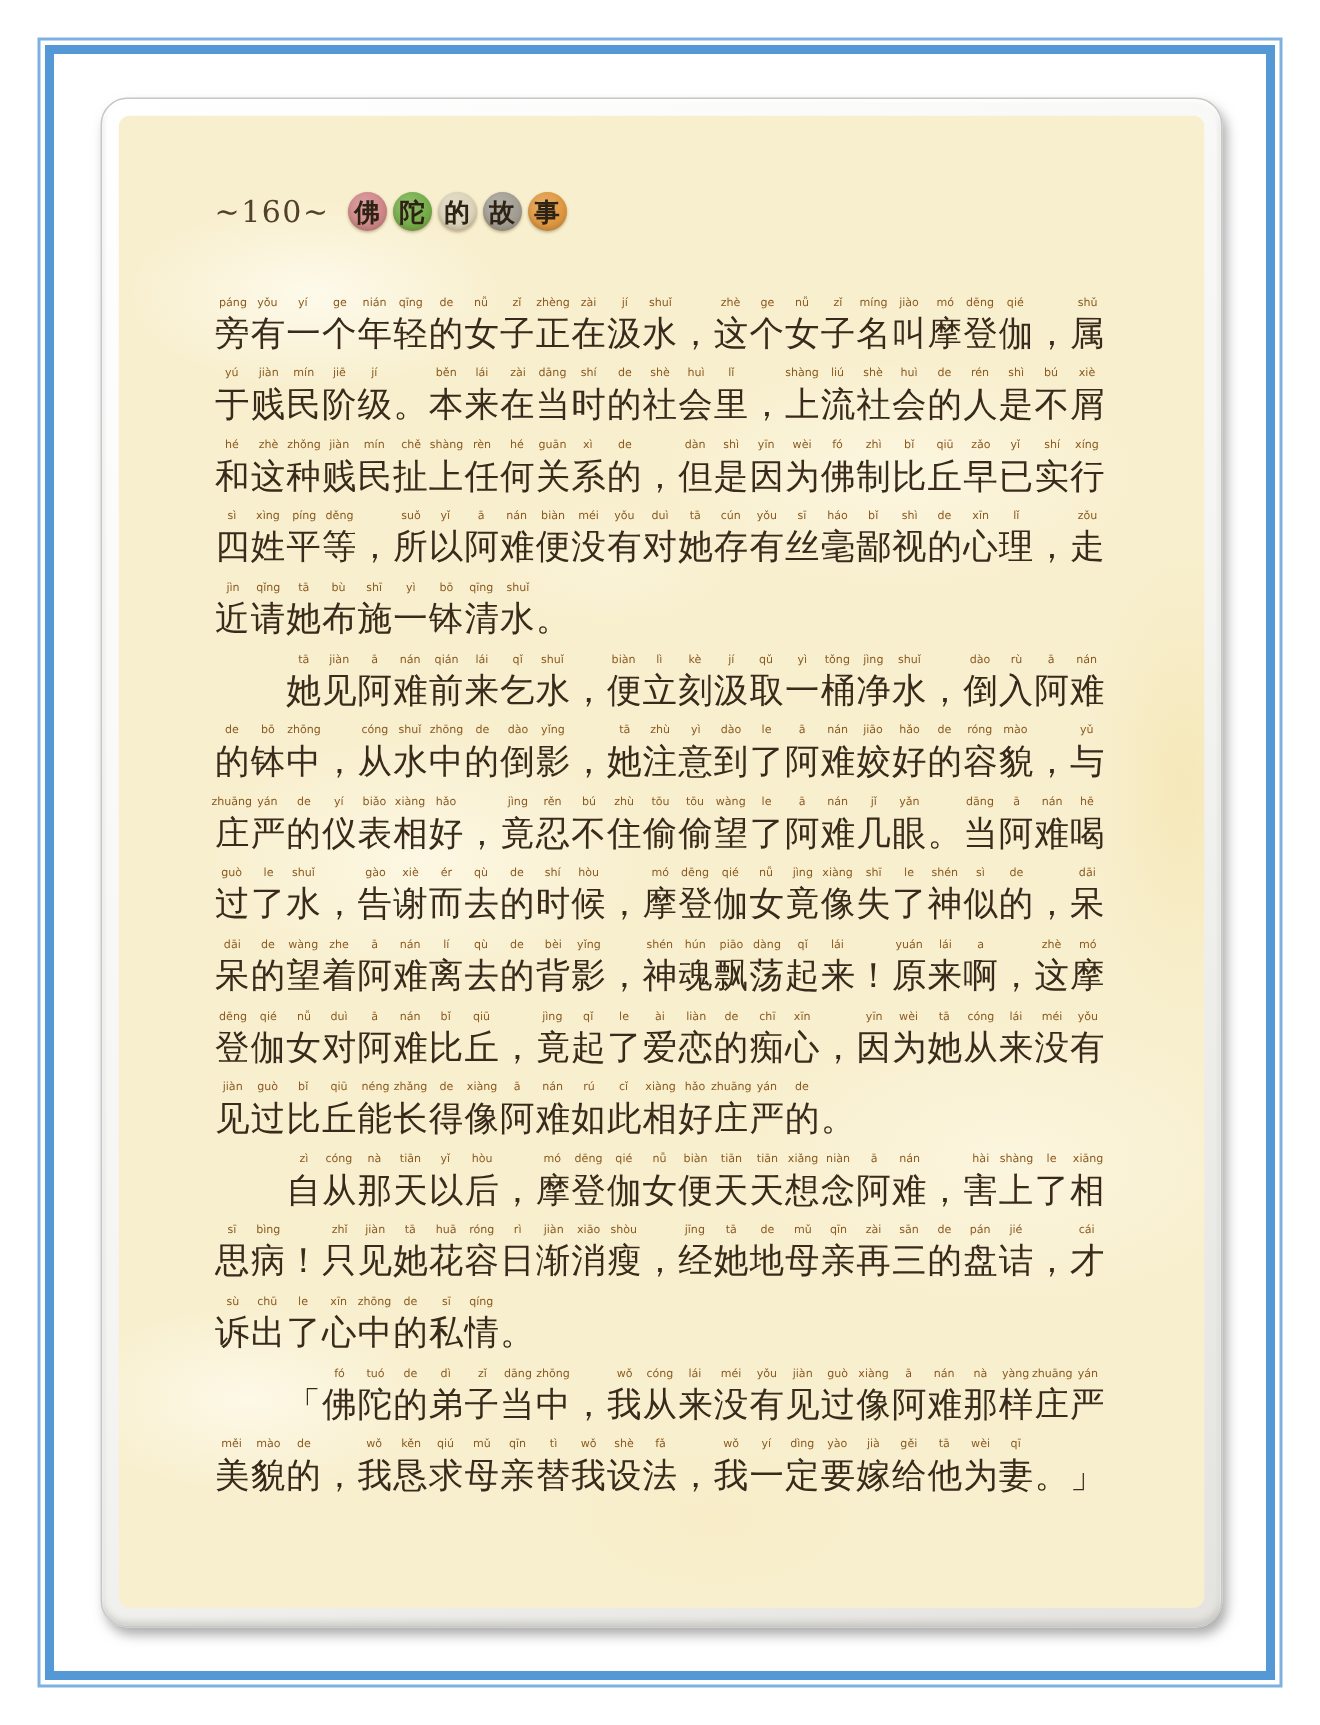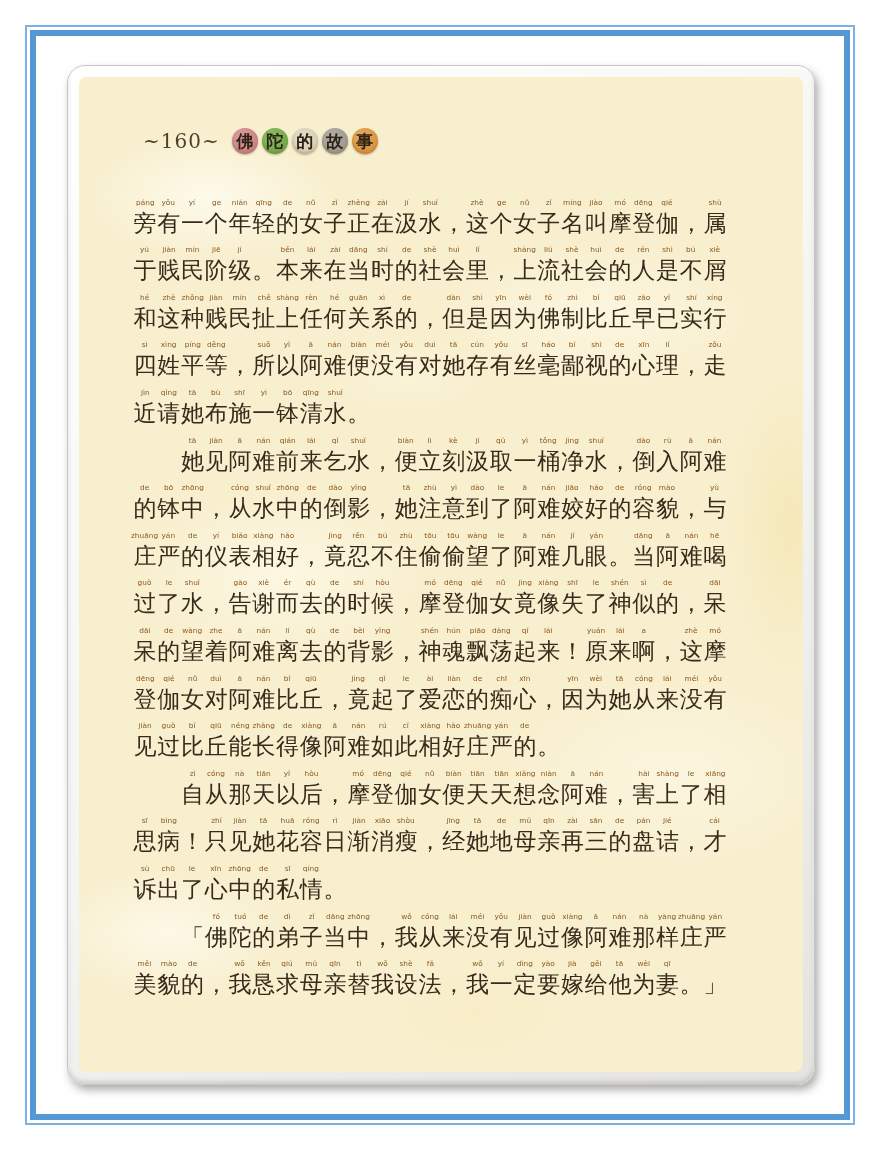--- a/index.html
+++ b/index.html
@@ -48,21 +48,21 @@
   }
   .title{display:flex;gap:4px;align-items:center;}
   .title-circle{
     width:26px;height:26px;border-radius:50%;
     display:flex;align-items:center;justify-content:center;
     font-family:"DejaVu Serif","Liberation Serif",serif;
     font-size:17px;font-weight:bold;color:#2e2215;
     box-shadow:0 1px 2px rgba(120,100,60,.45), inset 0 -2px 3px rgba(90,70,40,.25);
   }
   
-  .text-block{position:absolute;left:54px;top:116px;width:596px;text-align:right;}
+  .text-block{position:absolute;left:64px;top:116px;width:596px;text-align:right;}
   .line{display:flex;height:47.6px;align-items:flex-end;}
   .cell{
     width:23.76px;min-width:23.76px;display:flex;flex-direction:column;
     align-items:center;justify-content:flex-end;
   }
   .py{
     font-size:9px;line-height:12px;height:12px;color:#8a5a20;
     white-space:nowrap;transform:scale(.82);transform-origin:center bottom;
   }
   .hz{

